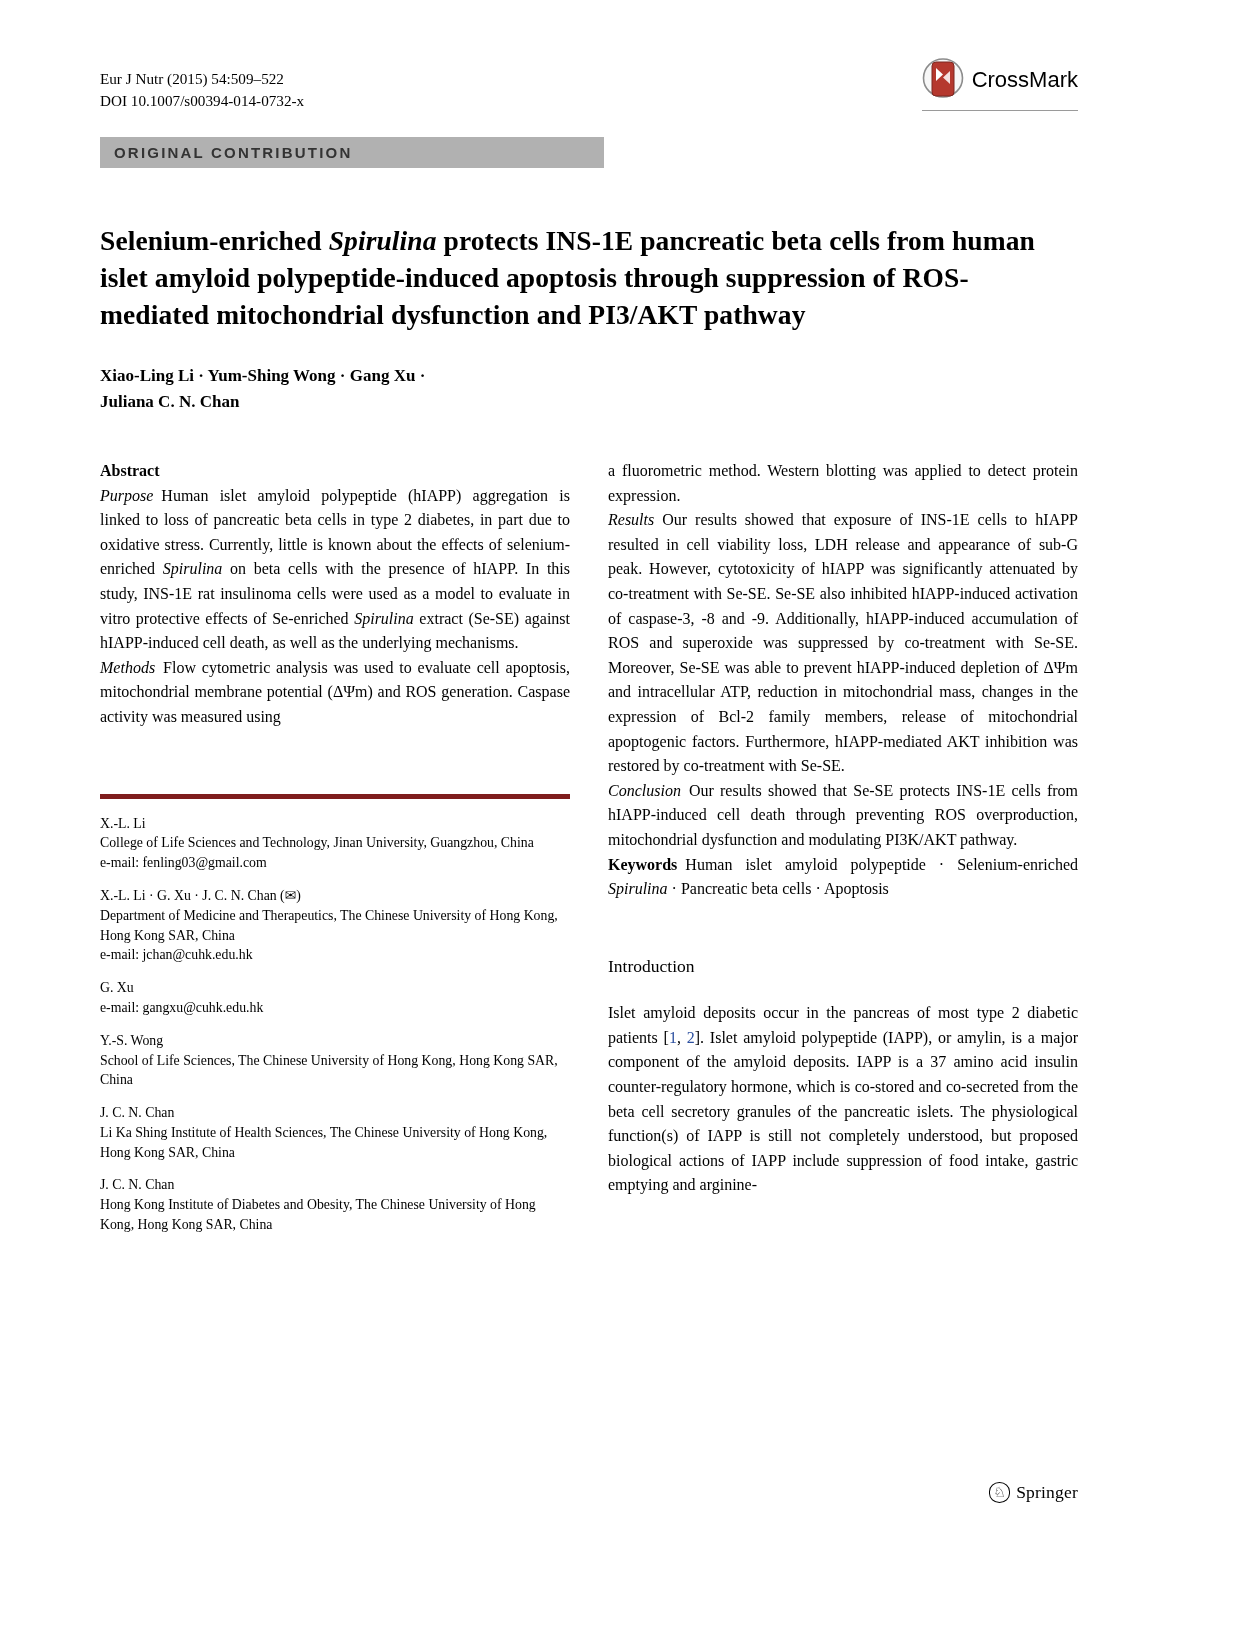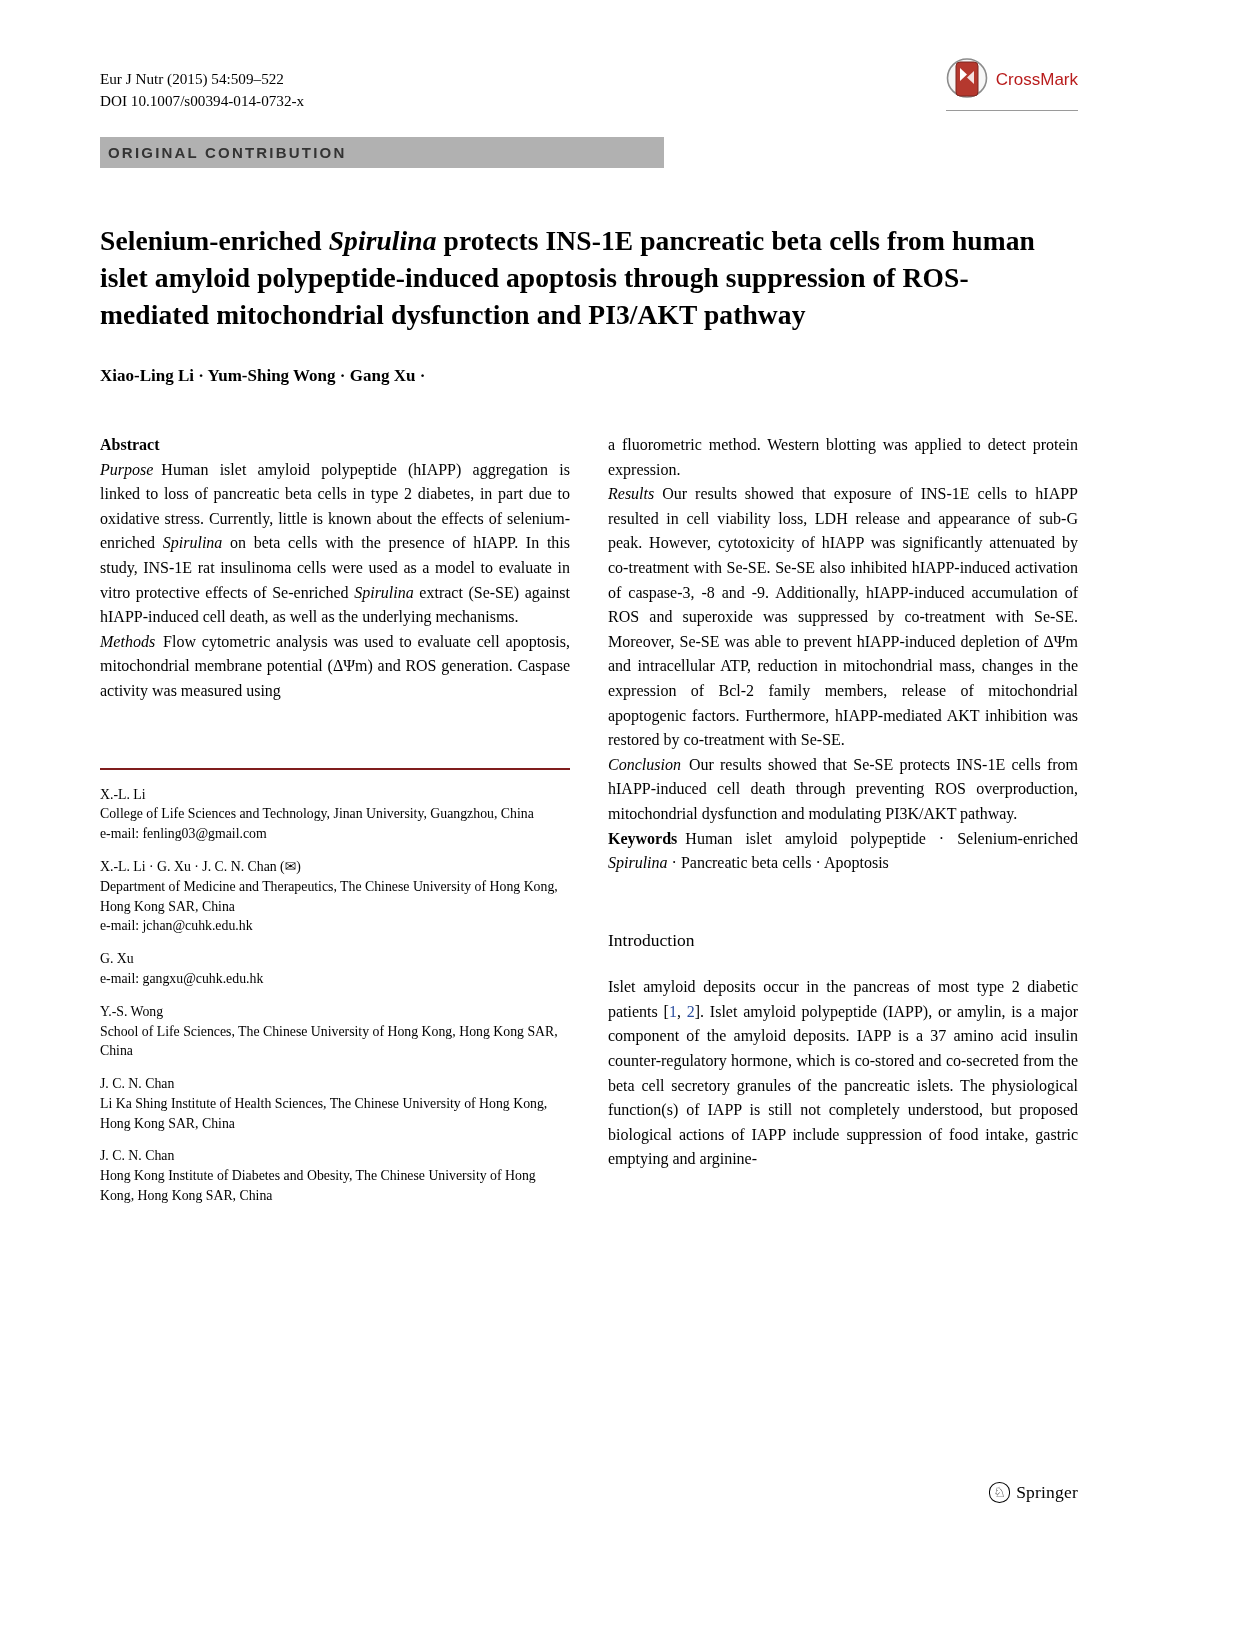--- a/index.html
+++ b/index.html
@@ -20,37 +20,37 @@
     width: 978px;
   }
   
   .header-row { display: flex; justify-content: space-between; align-items: flex-end; }
   .journal-meta { font-size: 15.2px; line-height: 21.5px; }
   .crossmark {
     display: flex; align-items: center; gap: 8px;
     padding-bottom: 8px; border-bottom: 1px solid #9a9a9a;
     margin-top: 2px;
   }
-  .crossmark-label { font-family: "Liberation Sans", sans-serif; font-size: 17px; color: #b91c1c; }
+  .crossmark-label { font-family: "Liberation Sans", sans-serif; font-size: 22px; color: #000000; }
   .cm-ring { fill: #f7f7f7; stroke: #8c8c8c; stroke-width: 1.6; }
   .cm-badge { fill: var(--crossmark_red, #b5382e); stroke: #7d2720; stroke-width: 1; }
   .cm-check { fill: #ffffff; }
   
   .banner {
     margin-top: 26px;
-    width: 564px;
+    width: 504px;
     height: 31px;
     line-height: 31px;
     background: var(--banner_bg, #b1b1b1);
     color: #333333;
     font-family: "Liberation Sans", sans-serif;
     font-weight: bold;
     font-size: 15px;
     letter-spacing: 2.2px;
-    padding-left: 8px;
+    padding-left: 14px;
   }
   
   .title {
     margin-top: 54px;
     width: 965px;
     font-size: 27.5px;
     font-weight: bold;
     line-height: 37px;
     letter-spacing: 0.1px;
   }
@@ -64,21 +64,21 @@
   .lead { font-style: italic; margin-right: 8px; }
   .bold-lead { font-weight: bold; margin-right: 8px; }
   .it { font-style: italic; }
   .ref-link { color: var(--link, #2d50a0); }
   .keywords-p { }
   .intro-heading { margin-top: 52px; font-size: 17.5px; font-weight: normal; text-align: left; }
   .intro-p { margin-top: 23px; }
   
   .footnotes {
     margin-top: 64px;
-    border-top: 2px solid #7f1d1d;
+    border-top: 5px solid #7f1d1d;
     padding-top: 15px;
     font-size: 13.8px;
     line-height: 19.8px;
     text-align: left;
   }
   .fn-block { margin-bottom: 13px; }
   .fn-block:last-child { margin-bottom: 0; }
   
   .springer {
     position: absolute;
@@ -122,20 +122,21 @@
         <span class="crossmark-label">CrossMark</span>
       </div>
     </div>
 
     <div class="banner">ORIGINAL CONTRIBUTION</div>
 
     <h1 class="title"><span>Selenium-enriched </span><span class="it">Spirulina</span><span> protects INS-1E pancreatic beta cells from human islet amyloid polypeptide-induced apoptosis through suppression of ROS-mediated mitochondrial dysfunction and PI3/AKT pathway</span></h1>
 
     <div class="authors">
       <div>Xiao-Ling Li · Yum-Shing Wong · Gang Xu ·</div>
+      <div>Juliana C. N. Chan</div>
     </div>
 
     <div class="dates">
     </div>
 
     <div class="columns">
 
       <div class="col">
         <div class="abstract-heading">Abstract</div>
         <p><span class="lead">Purpose</span><span>Human islet amyloid polypeptide (hIAPP) aggregation is linked to loss of pancreatic beta cells in type 2 diabetes, in part due to oxidative stress. Currently, little is known about the effects of selenium-enriched </span><span class="it">Spirulina</span><span> on beta cells with the presence of hIAPP. In this study, INS-1E rat insulinoma cells were used as a model to evaluate in vitro protective effects of Se-enriched </span><span class="it">Spirulina</span><span> extract (Se-SE) against hIAPP-induced cell death, as well as the underlying mechanisms.</span></p>

